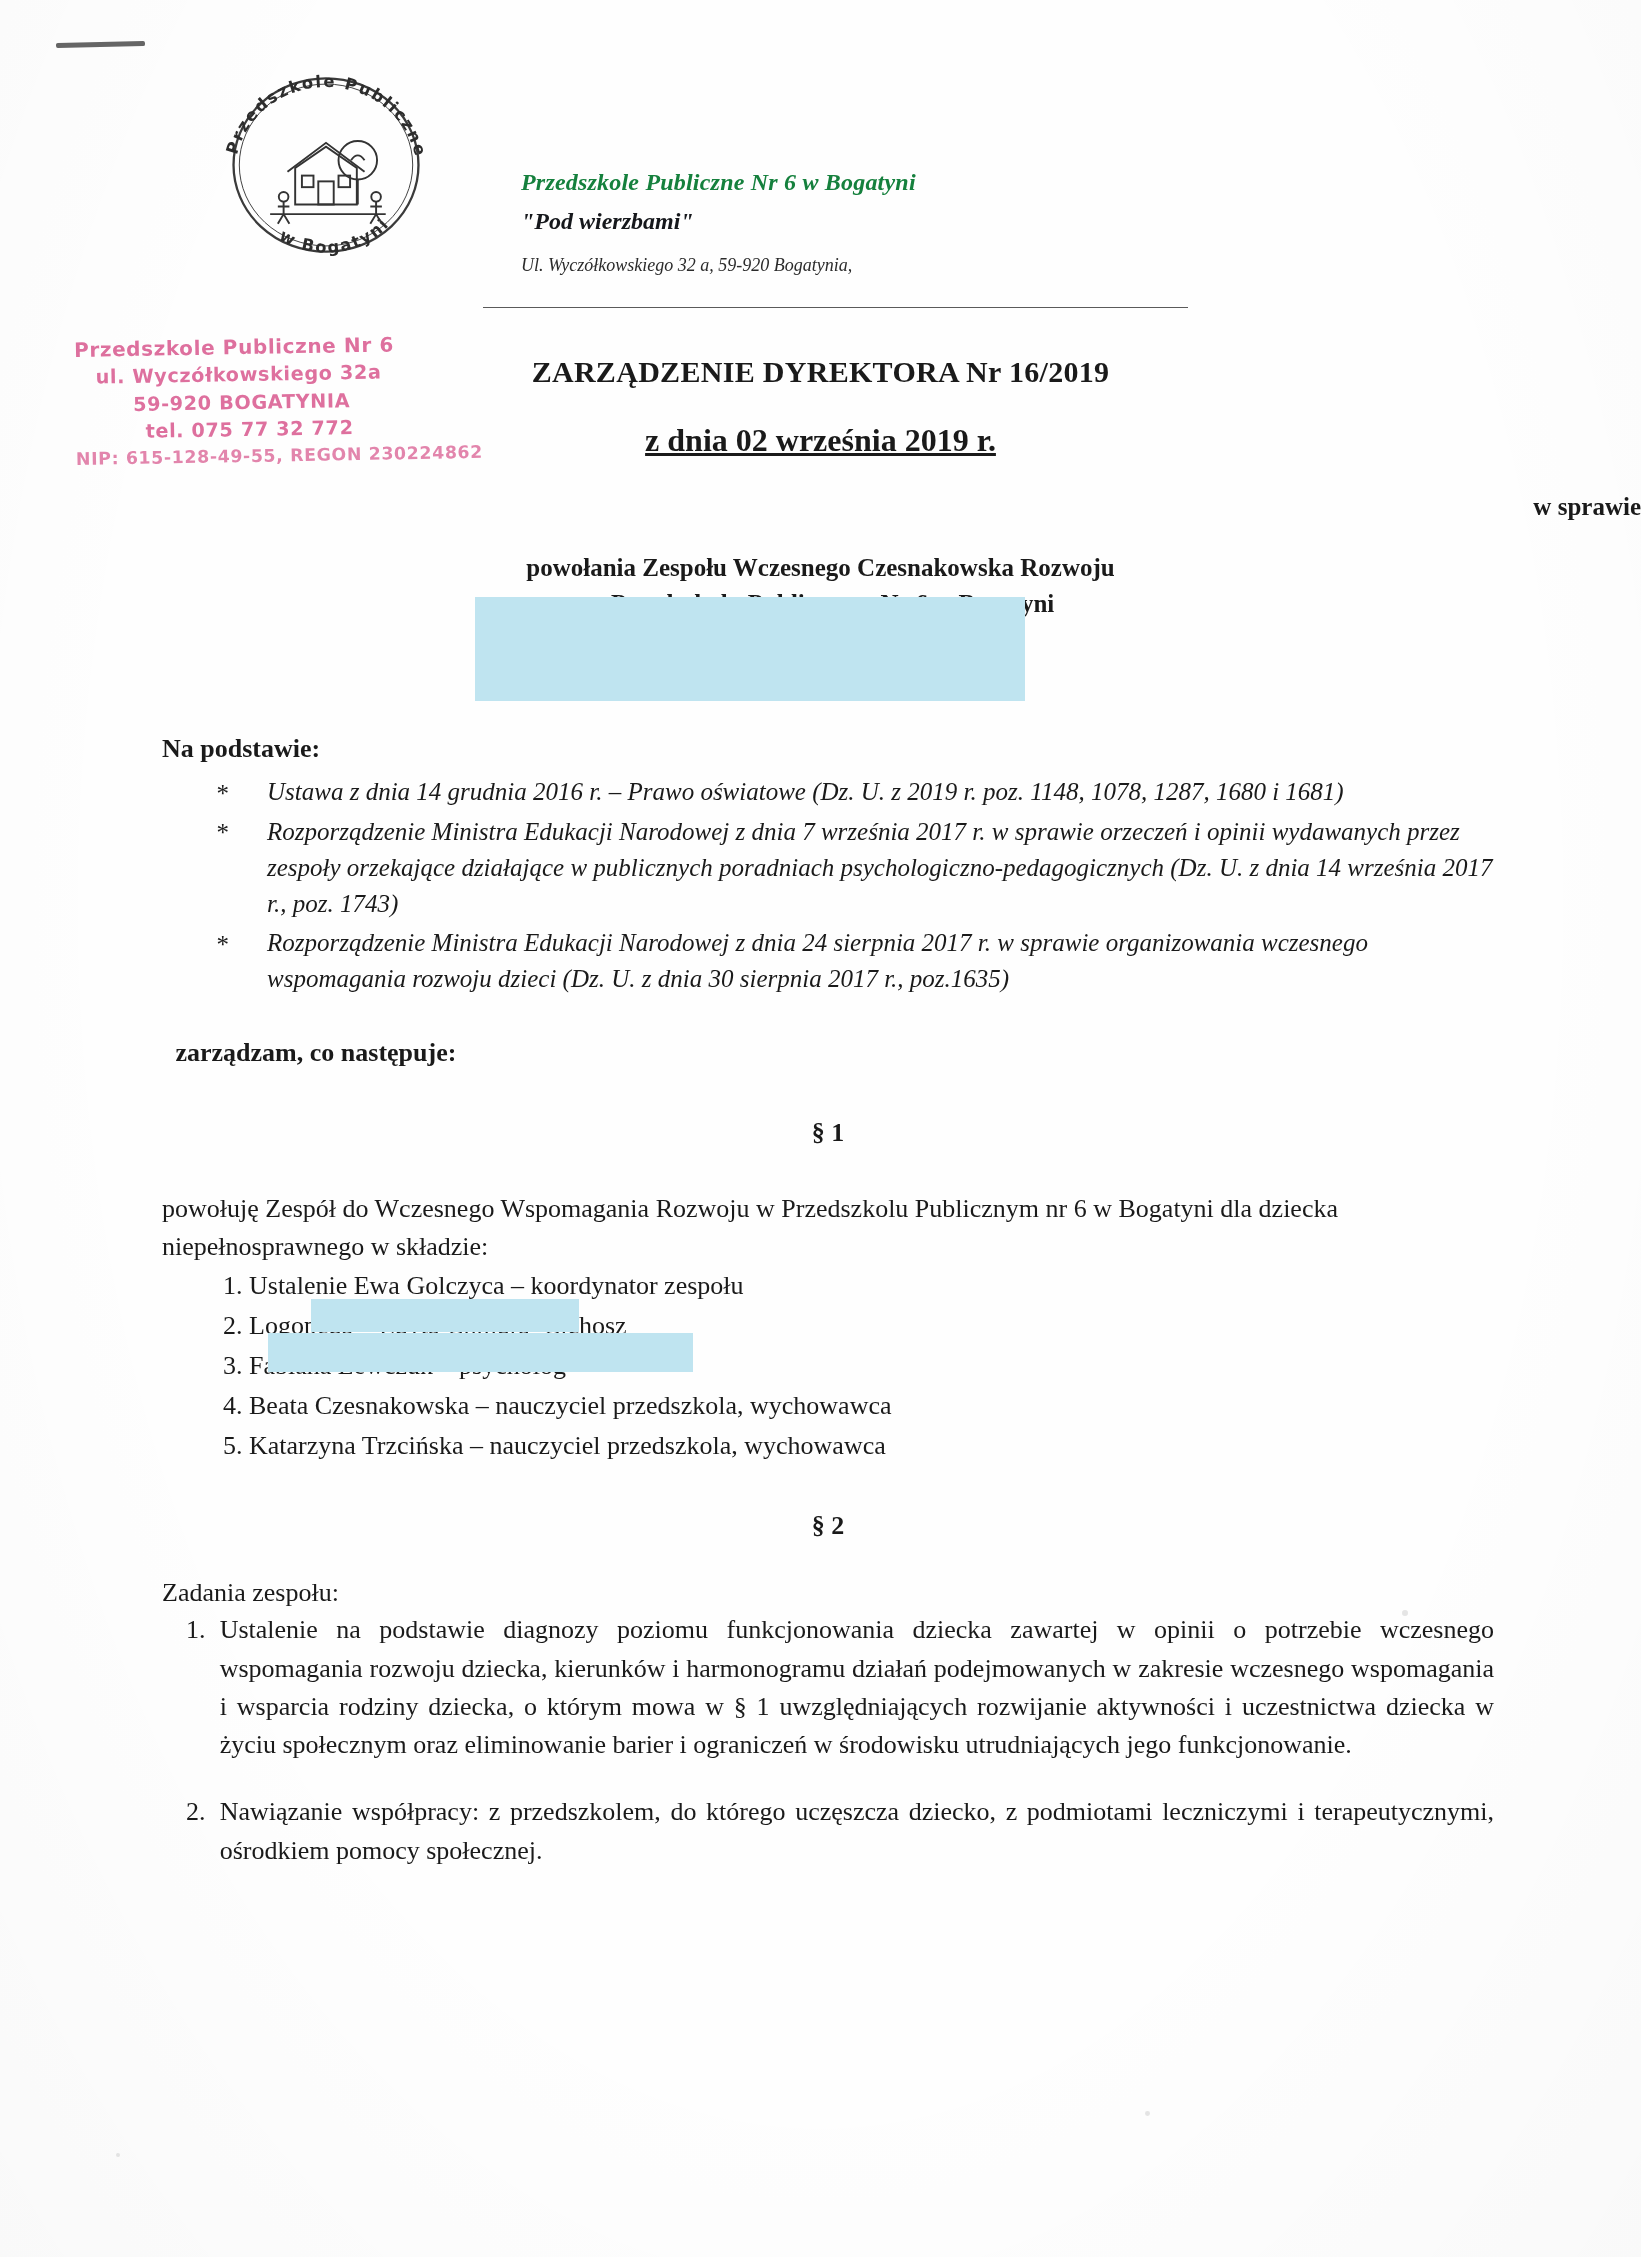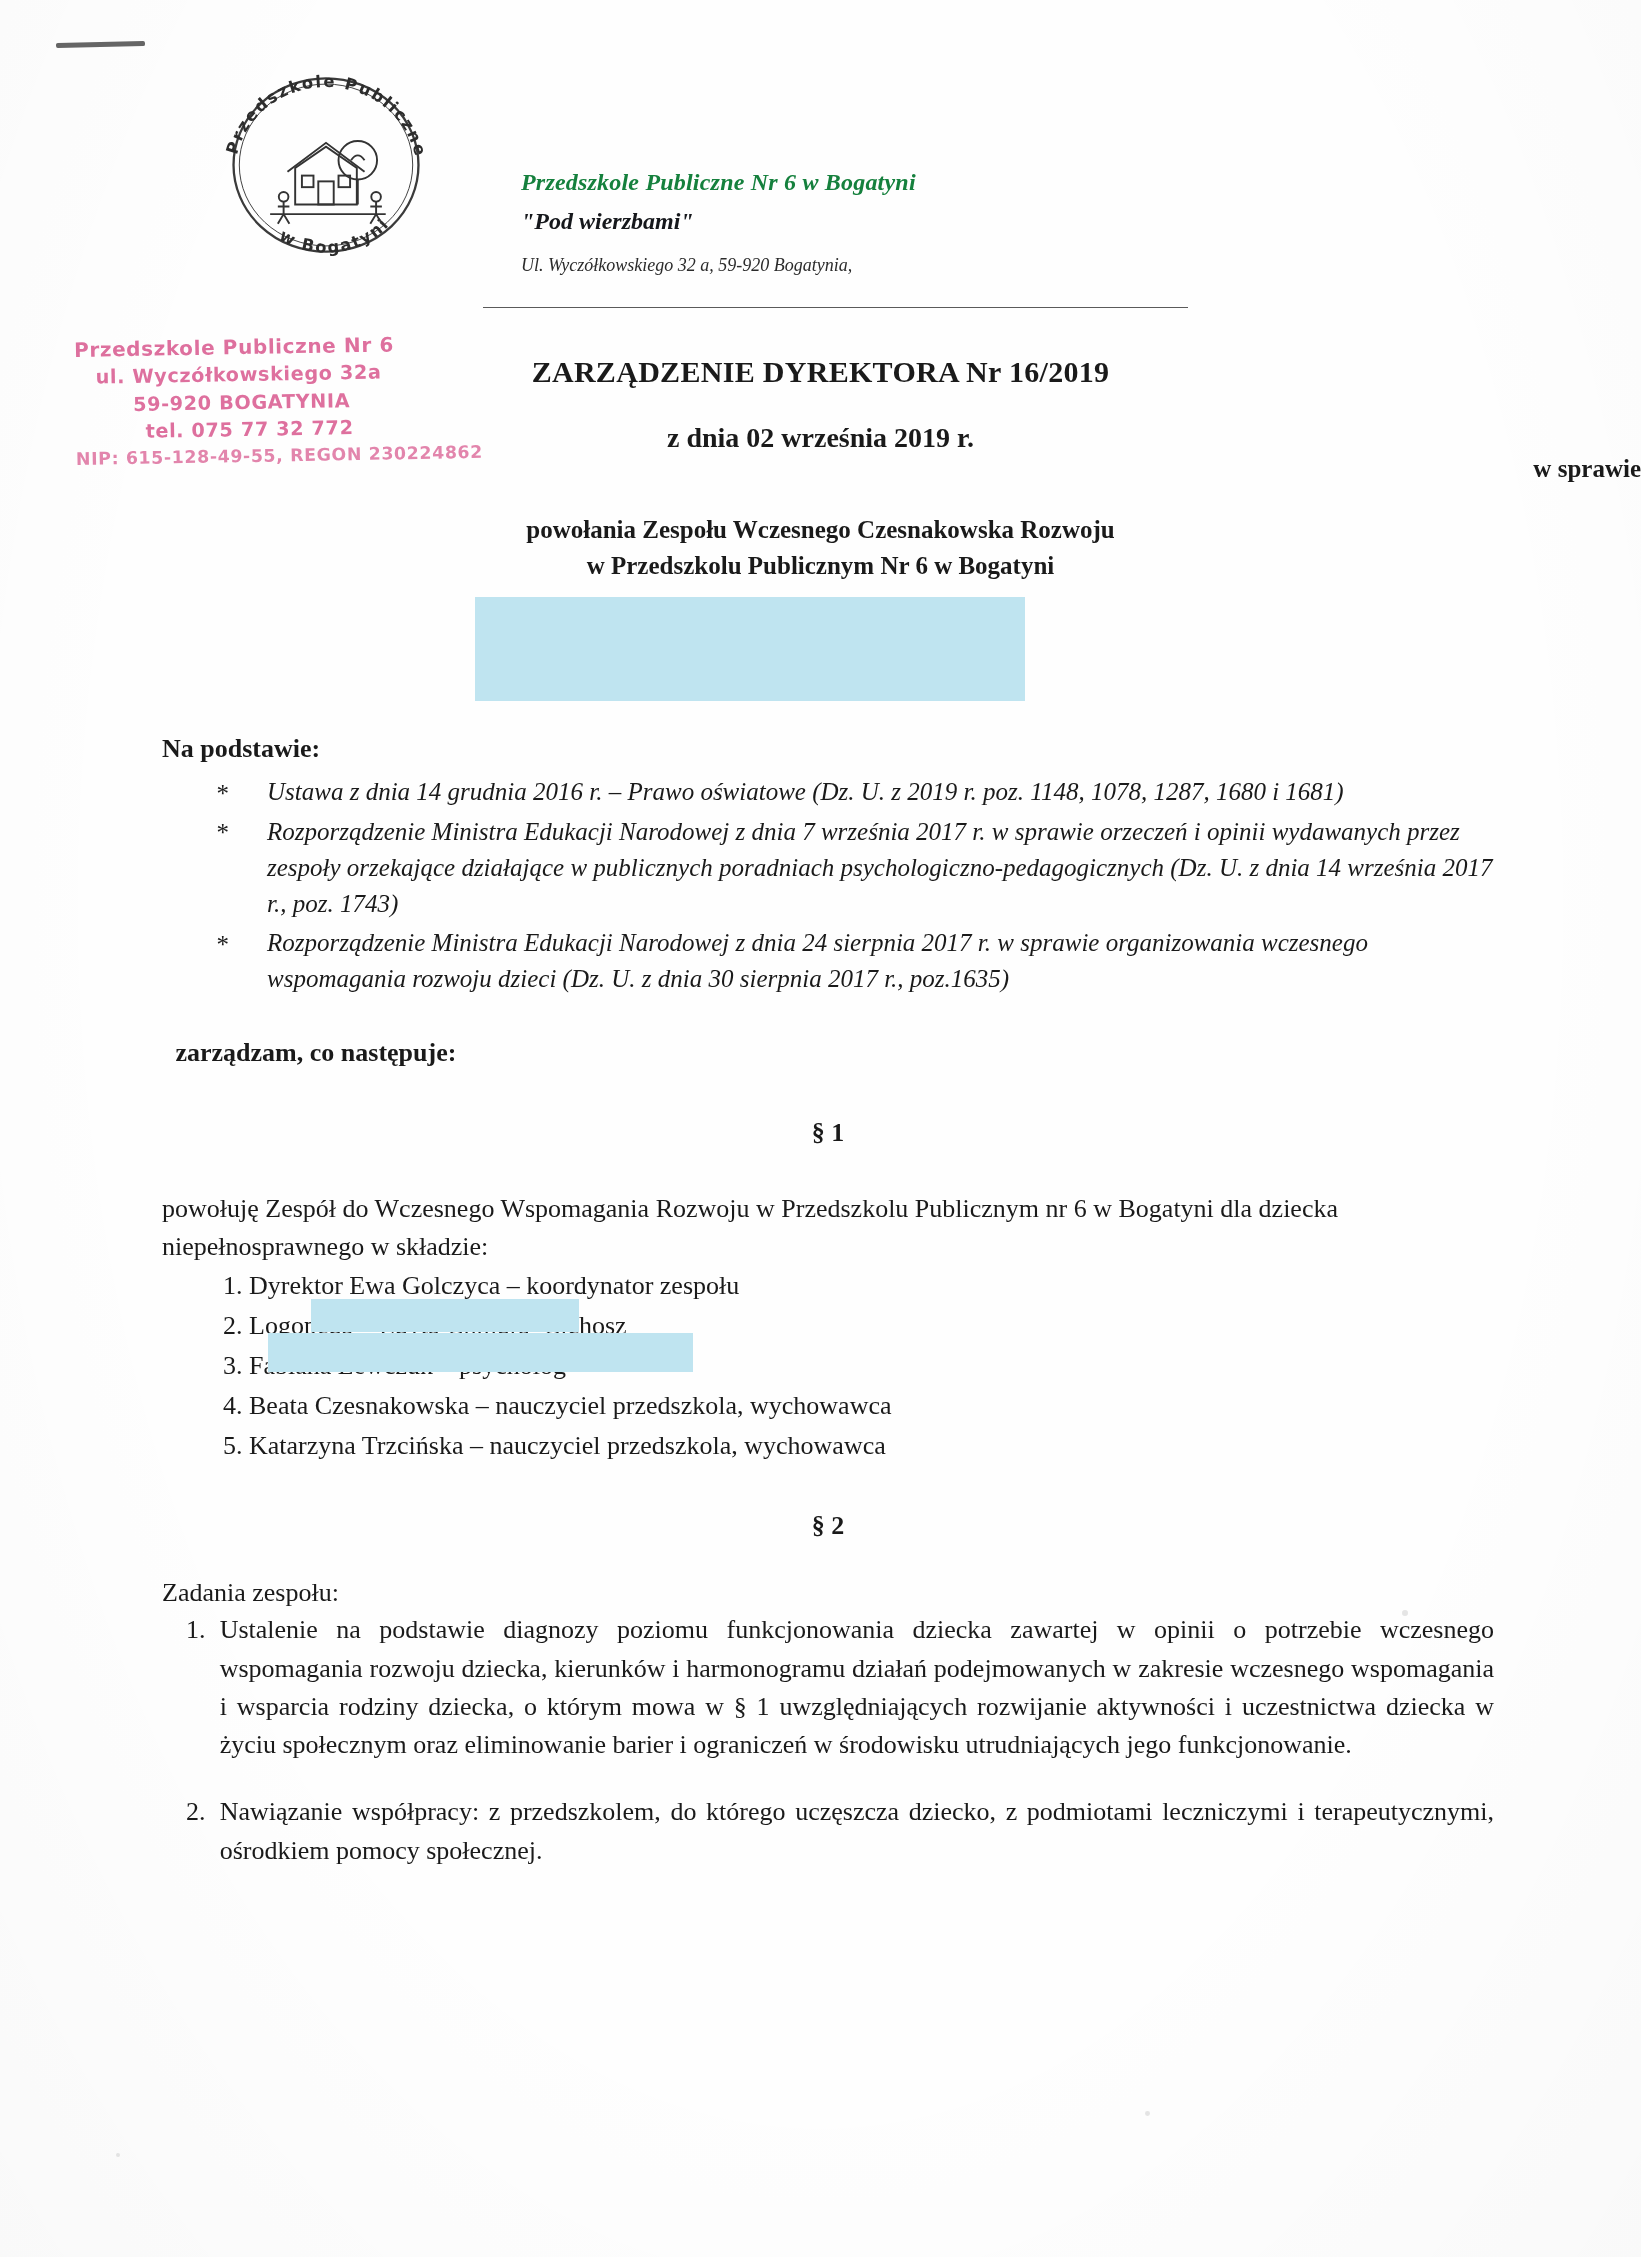--- a/index.html
+++ b/index.html
@@ -123,23 +123,24 @@
     top: 355px;
     text-align: center;
   }
   .doc-title {
     font-size: 30px;
     font-weight: bold;
     letter-spacing: 0.3px;
     margin-bottom: 33px;
   }
   .doc-date {
-    font-size: 28px;
-    font-weight: bold;
-    margin-bottom: 1px;
+    font-size: 32px;
+    font-weight: bold;
+    margin-bottom: 34px;
+    text-decoration: underline;
   }
   .doc-sprawie {
     font-size: 25px;
     font-weight: bold;
     margin-bottom: 29px;
     text-align: right;
   }
   .doc-subject {
     font-size: 25px;
     font-weight: bold;
@@ -347,21 +348,21 @@
       </li>
     </ul>
 
     <div class="zarzadzam">zarządzam, co następuje:</div>
 
     <div class="para-symbol">§ 1</div>
 
     <p class="p-text">powołuję Zespół do Wczesnego Wspomagania Rozwoju w Przedszkolu Publicznym nr 6 w Bogatyni dla dziecka niepełnosprawnego w składzie:</p>
 
     <ol class="members">
-      <li>Dyrektor Ewa Golczyca – koordynator zespołu</li>
+      <li>Ustalenie Ewa Golczyca – koordynator zespołu</li>
       <li>Logopeda – Edyta Chmura–Cichosz</li>
       <li>Fabiana Lewczuk – psycholog</li>
       <li>Beata Czesnakowska – nauczyciel przedszkola, wychowawca</li>
       <li>Katarzyna Trzcińska – nauczyciel przedszkola, wychowawca</li>
     </ol>
 
     <div class="para-symbol second">§ 2</div>
 
     <div class="zadania-label">Zadania zespołu:</div>
 

